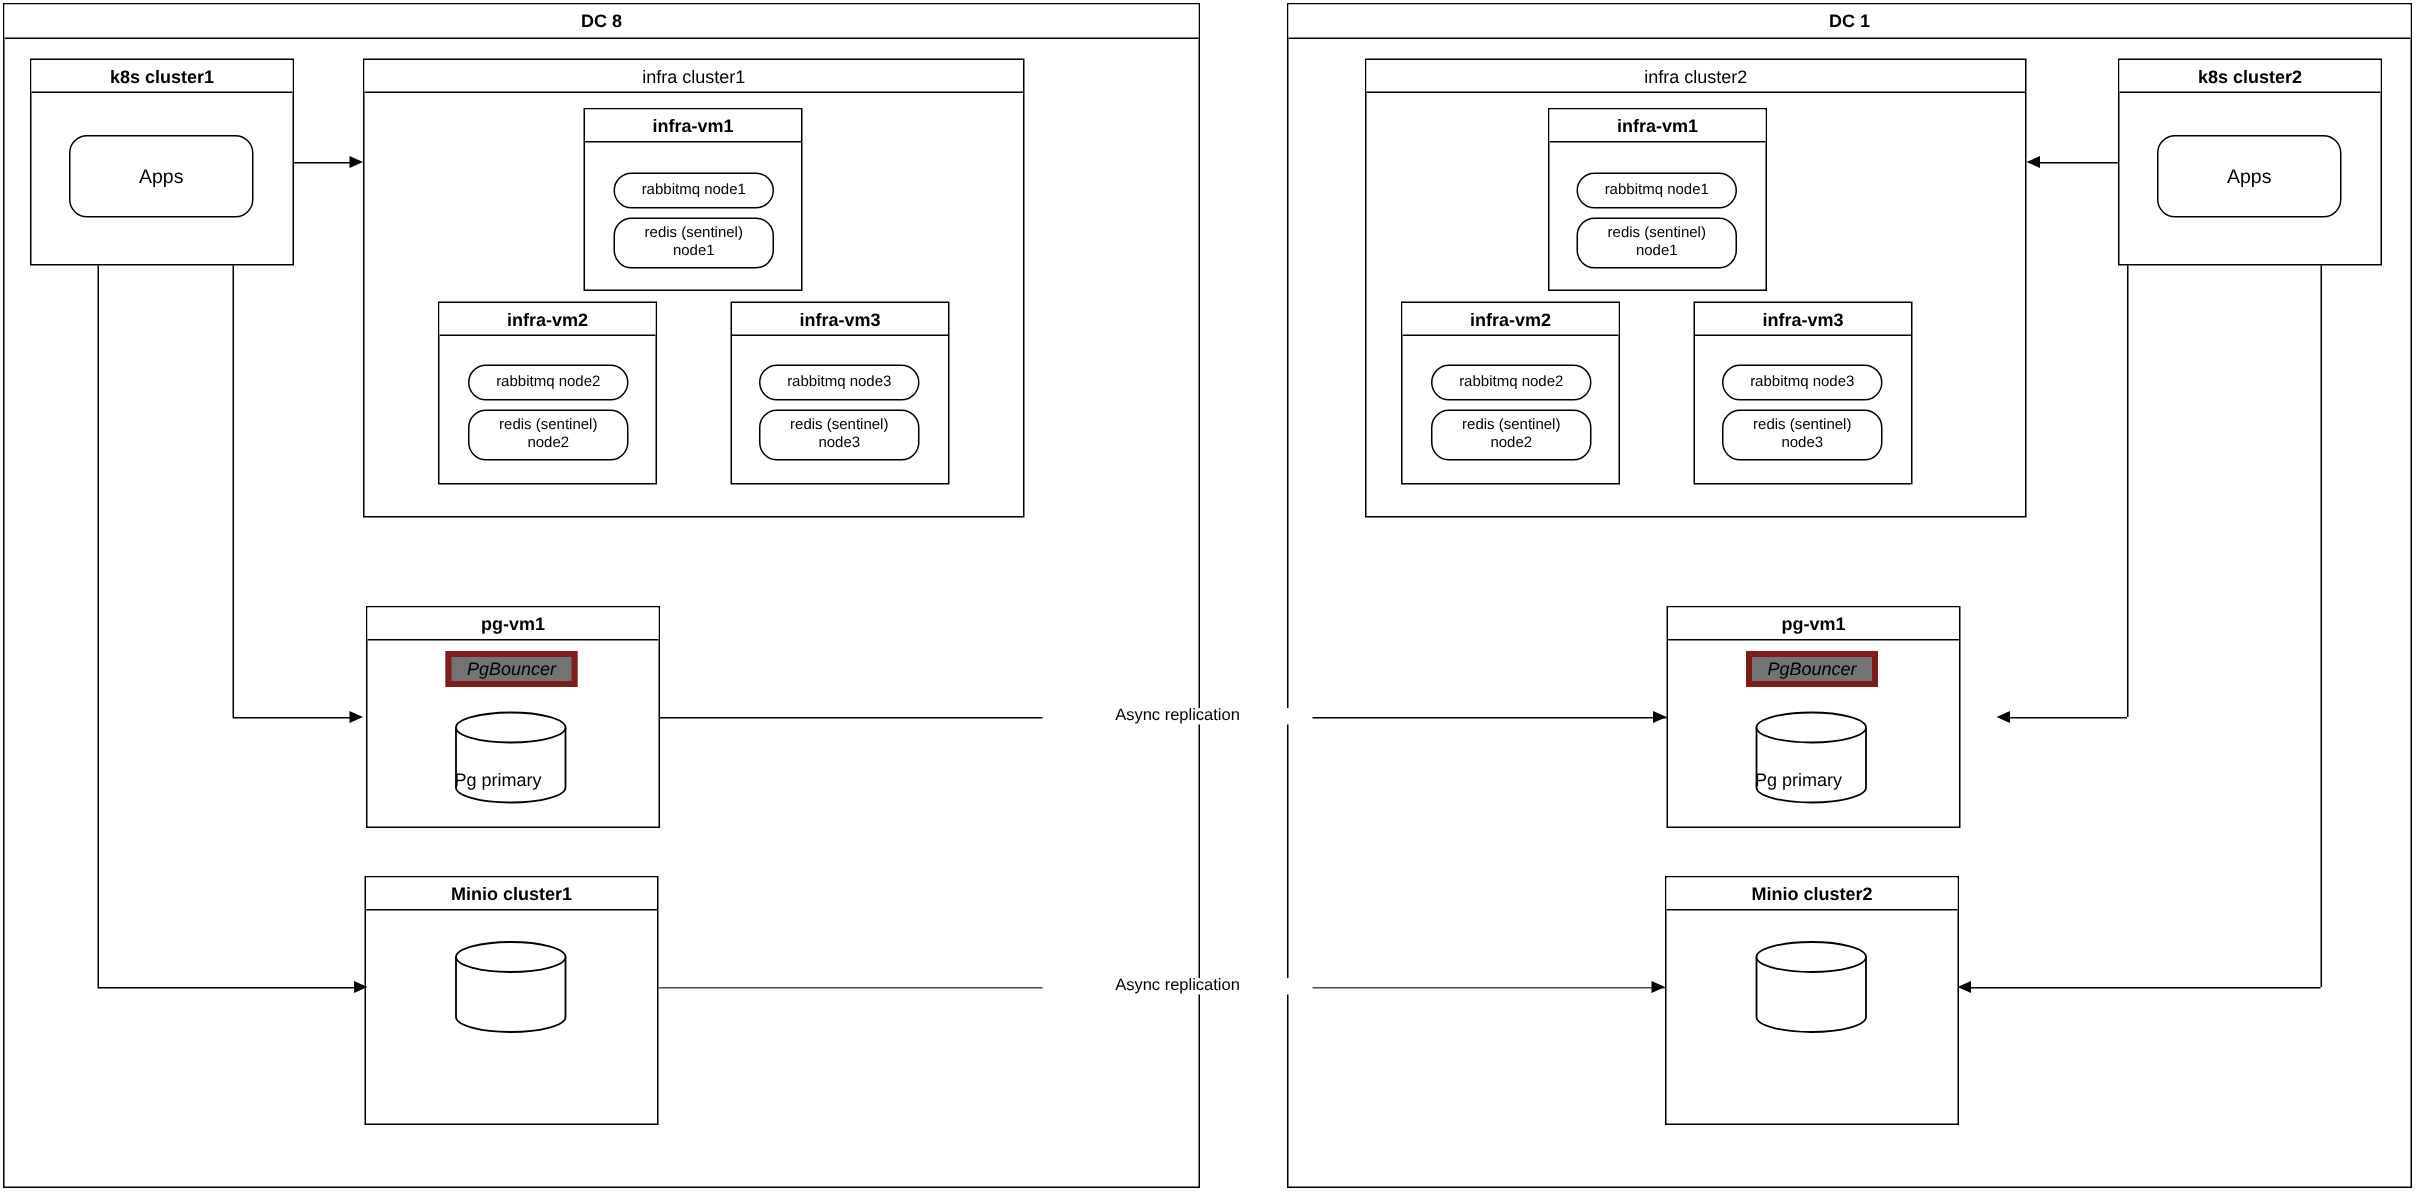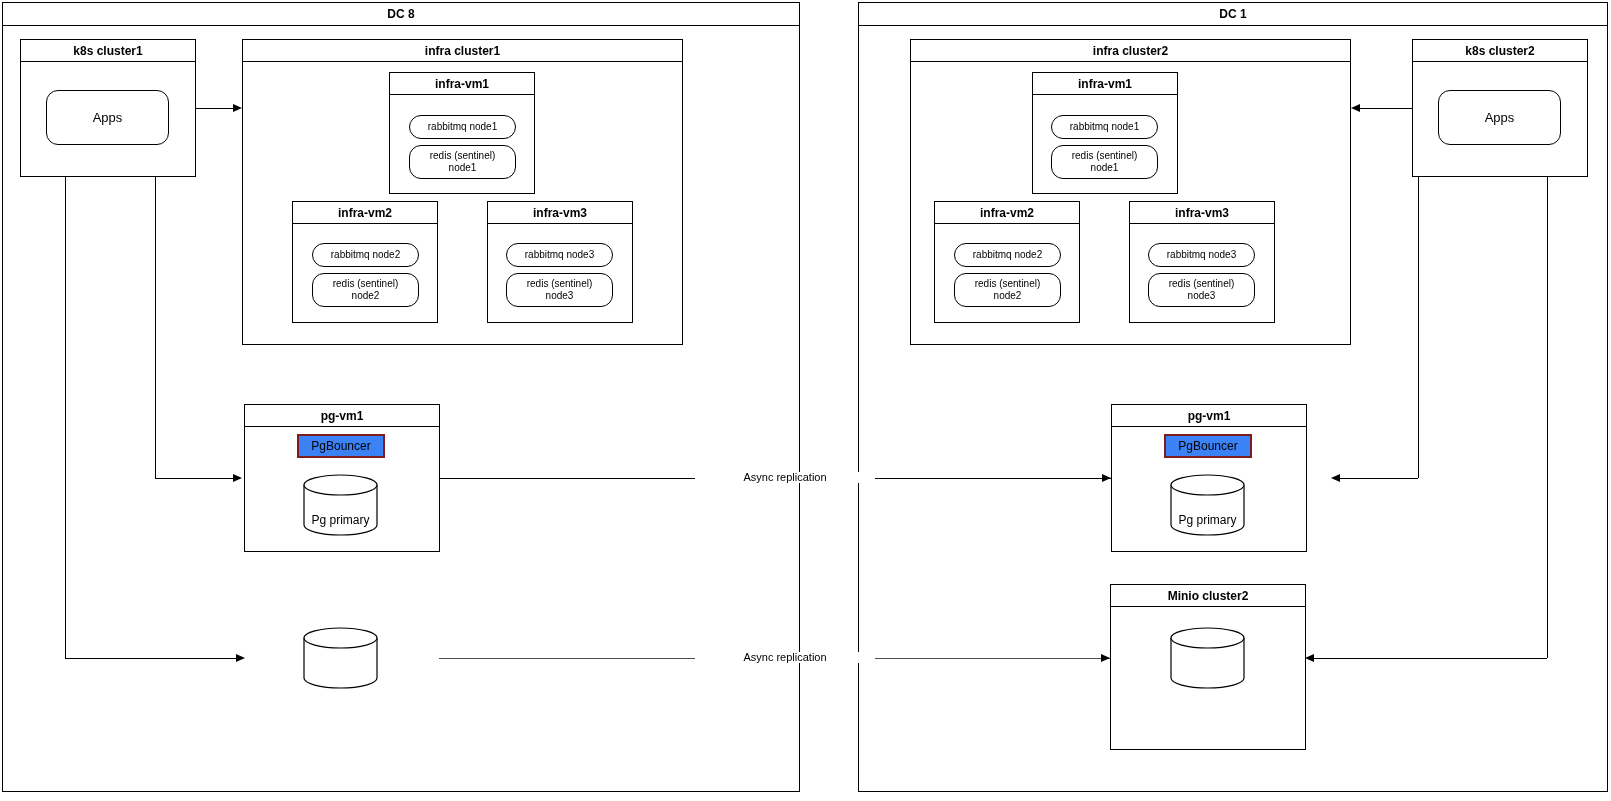--- a/index.html
+++ b/index.html
@@ -36,21 +36,21 @@
     display: flex;
     align-items: center;
     justify-content: center;
     font-weight: bold;
     font-size: 12px;
     line-height: 1;
     white-space: nowrap;
     background: #ffffff;
   }
   .hdr-plain {
-    font-weight: bold;
+    font-weight: normal;
   }
   
   .h23 { height: 23px; }
   .h22 { height: 22px; }
 
   
   .pill {
     position: absolute;
     box-sizing: border-box;
     border: 1px solid #000000;
@@ -65,41 +65,41 @@
     white-space: pre-line;
   }
   .pill-big {
     border-radius: 12px;
     font-size: 13px;
   }
   
   .rect {
     position: absolute;
     box-sizing: border-box;
-    border: 2px solid #7f1d1d;
-    background: #3b82f6;
+    border: 4px solid #7f1d1d;
+    background: #737373;
     display: flex;
     align-items: center;
     justify-content: center;
     font-size: 12px;
     white-space: nowrap;
+    font-style: italic;
   }
   
   .cyl {
     position: absolute;
   }
   .cyl svg {
     display: block;
     overflow: visible;
   }
   .cyl-label {
     position: absolute;
     left: 0;
     width: 100%;
-    text-align: center;
     font-size: 12px;
     line-height: 1;
     white-space: nowrap;
   }
   
   .ln {
     position: absolute;
     background: #000000;
   }
   .ln-h { height: 1px; }
@@ -217,20 +217,23 @@
   </div>
   <div class="rect" style="left:1164px; top:434px; width:88px; height:24px;">PgBouncer</div>
   <div class="cyl" style="left:1170px; top:474px; width:75px; height:62px;">
     <svg width="75" height="62" viewBox="0 0 75 62">
       <path d="M1,11 L1,51 A36.5,10 0 0 0 74,51 L74,11" fill="#ffffff" stroke="#000000" stroke-width="1.2"></path>
       <ellipse cx="37.5" cy="11" rx="36.5" ry="10" fill="#ffffff" stroke="#000000" stroke-width="1.2"></ellipse>
     </svg>
     <div class="cyl-label" style="top:40px;">Pg primary</div>
   </div>
 
+  <div class="box" style="left:243px; top:584px; width:196px; height:166px;">
+    <div class="box-hdr h22">Minio cluster1</div>
+  </div>
   <div class="cyl" style="left:303px; top:627px; width:75px; height:62px;">
     <svg width="75" height="62" viewBox="0 0 75 62">
       <path d="M1,11 L1,51 A36.5,10 0 0 0 74,51 L74,11" fill="#ffffff" stroke="#000000" stroke-width="1.2"></path>
       <ellipse cx="37.5" cy="11" rx="36.5" ry="10" fill="#ffffff" stroke="#000000" stroke-width="1.2"></ellipse>
     </svg>
     <div class="cyl-label" style="top:40px;"></div>
   </div>
 
   <div class="box" style="left:1110px; top:584px; width:196px; height:166px;">
     <div class="box-hdr h22">Minio cluster2</div>

